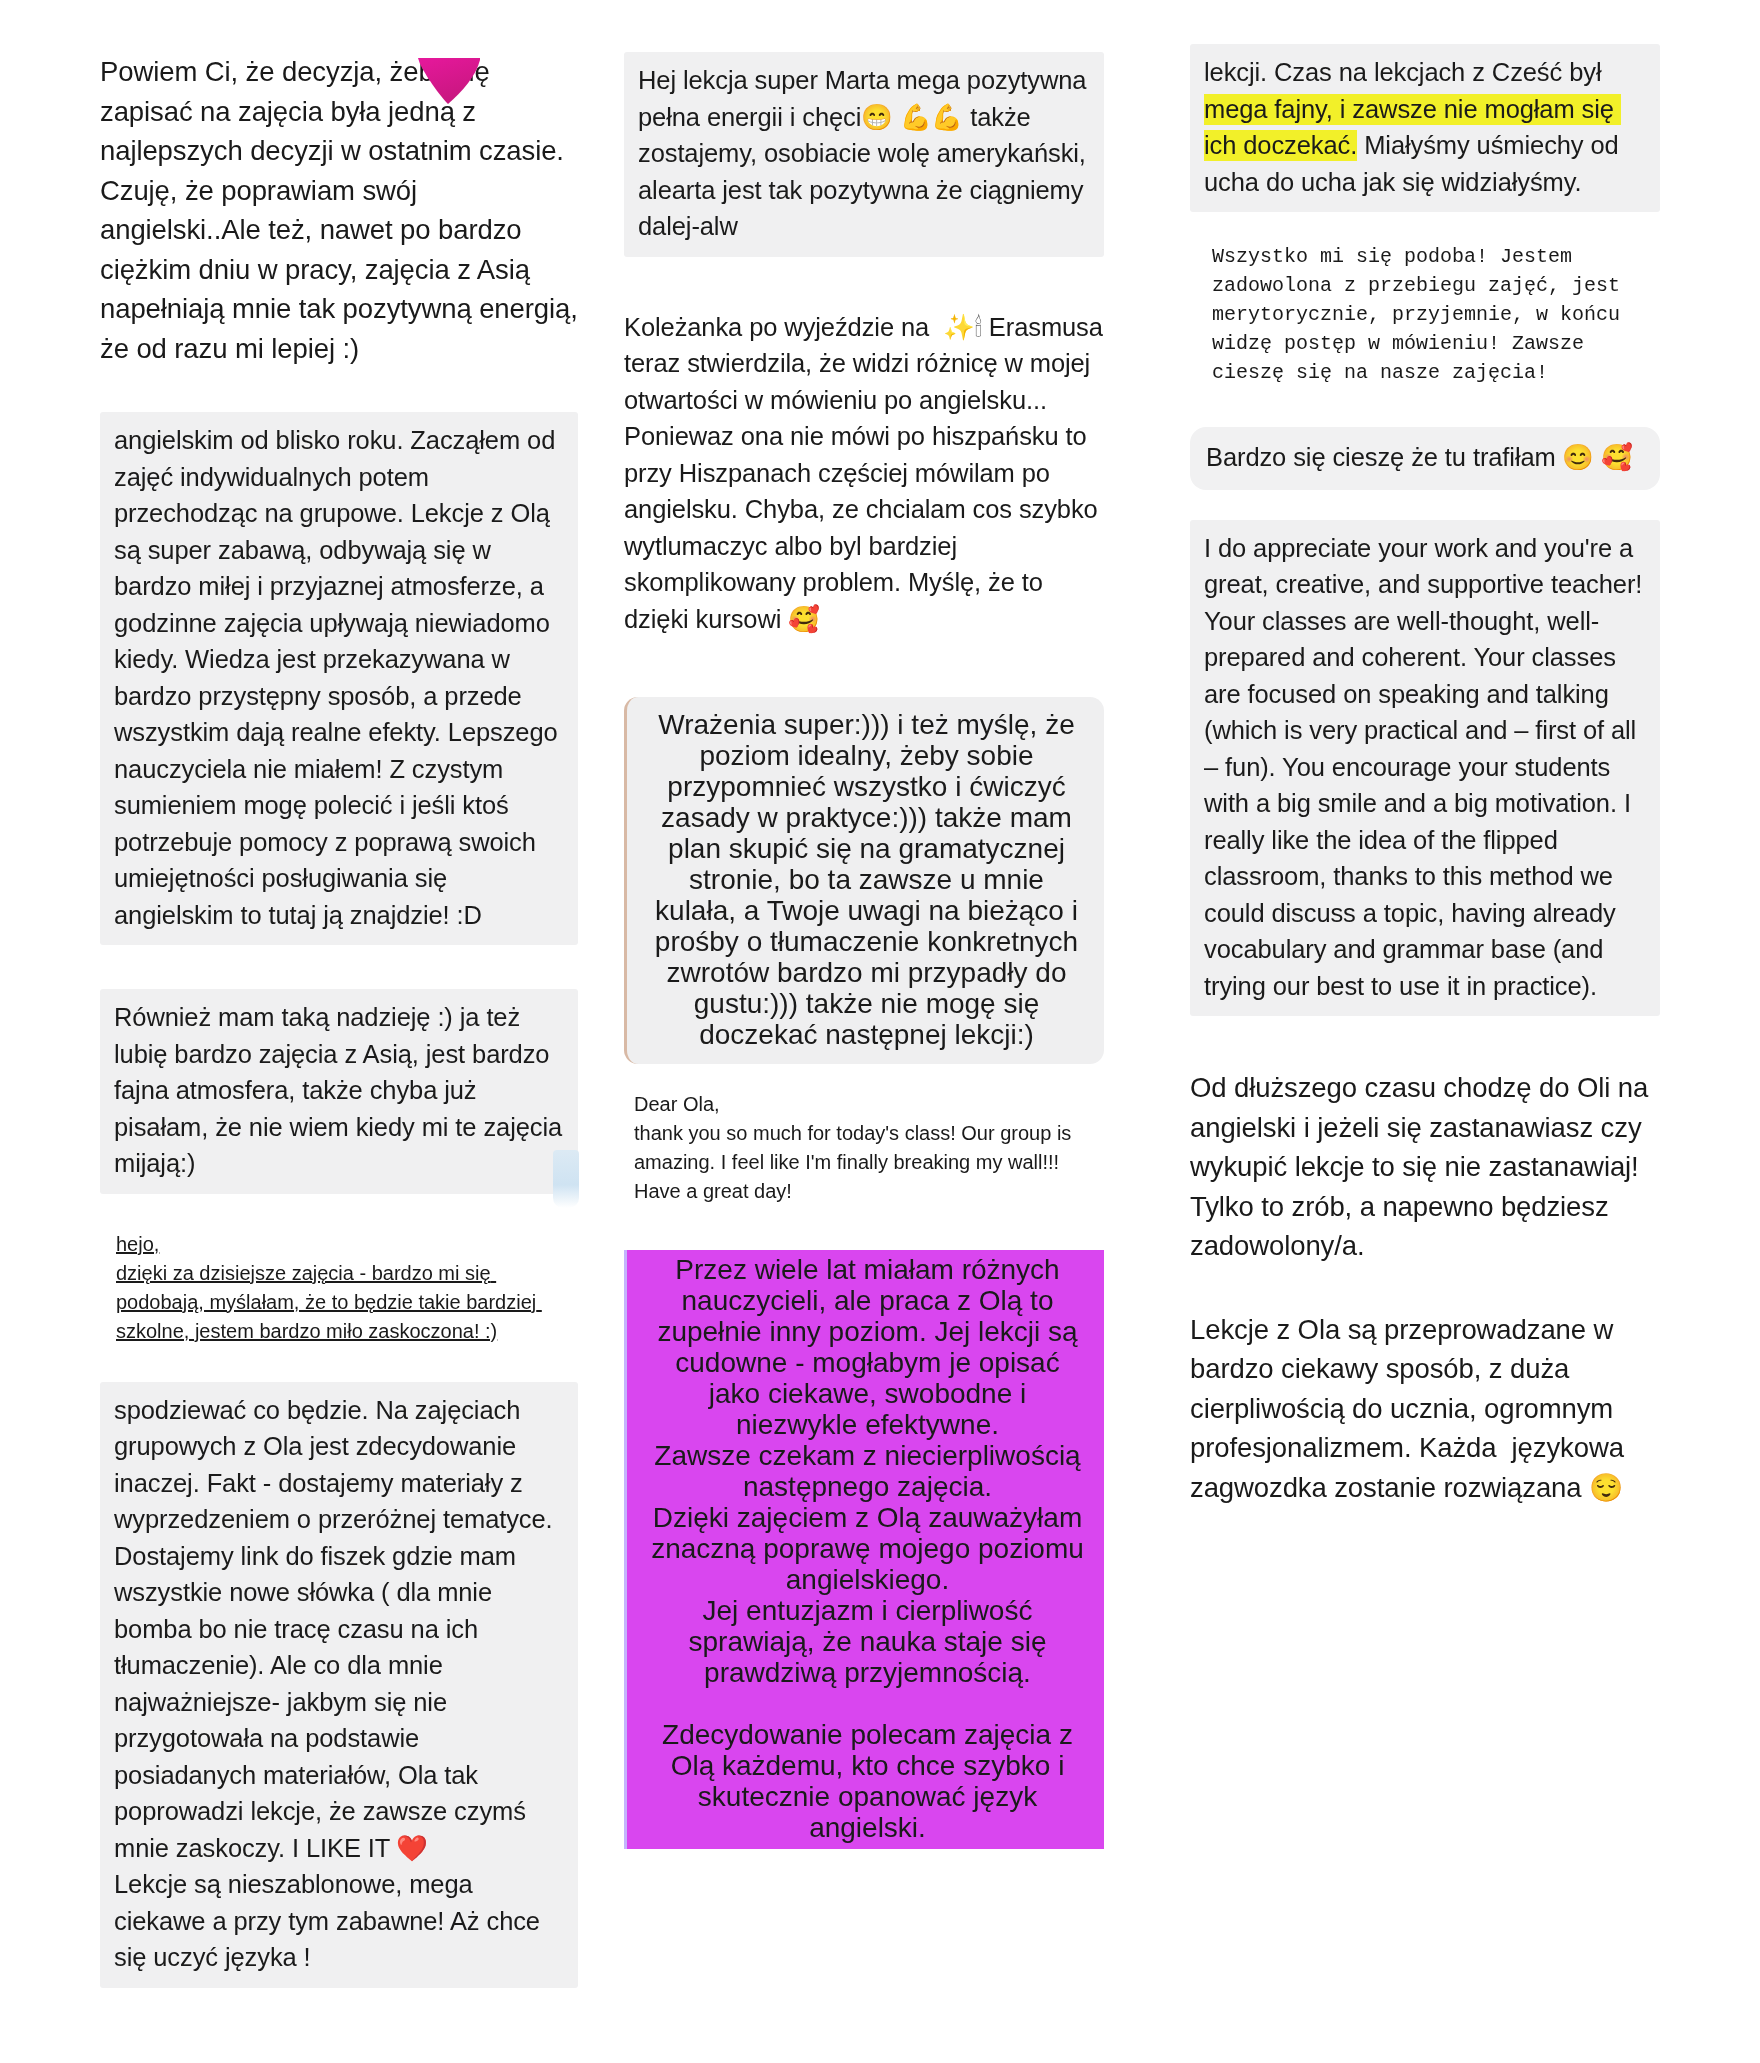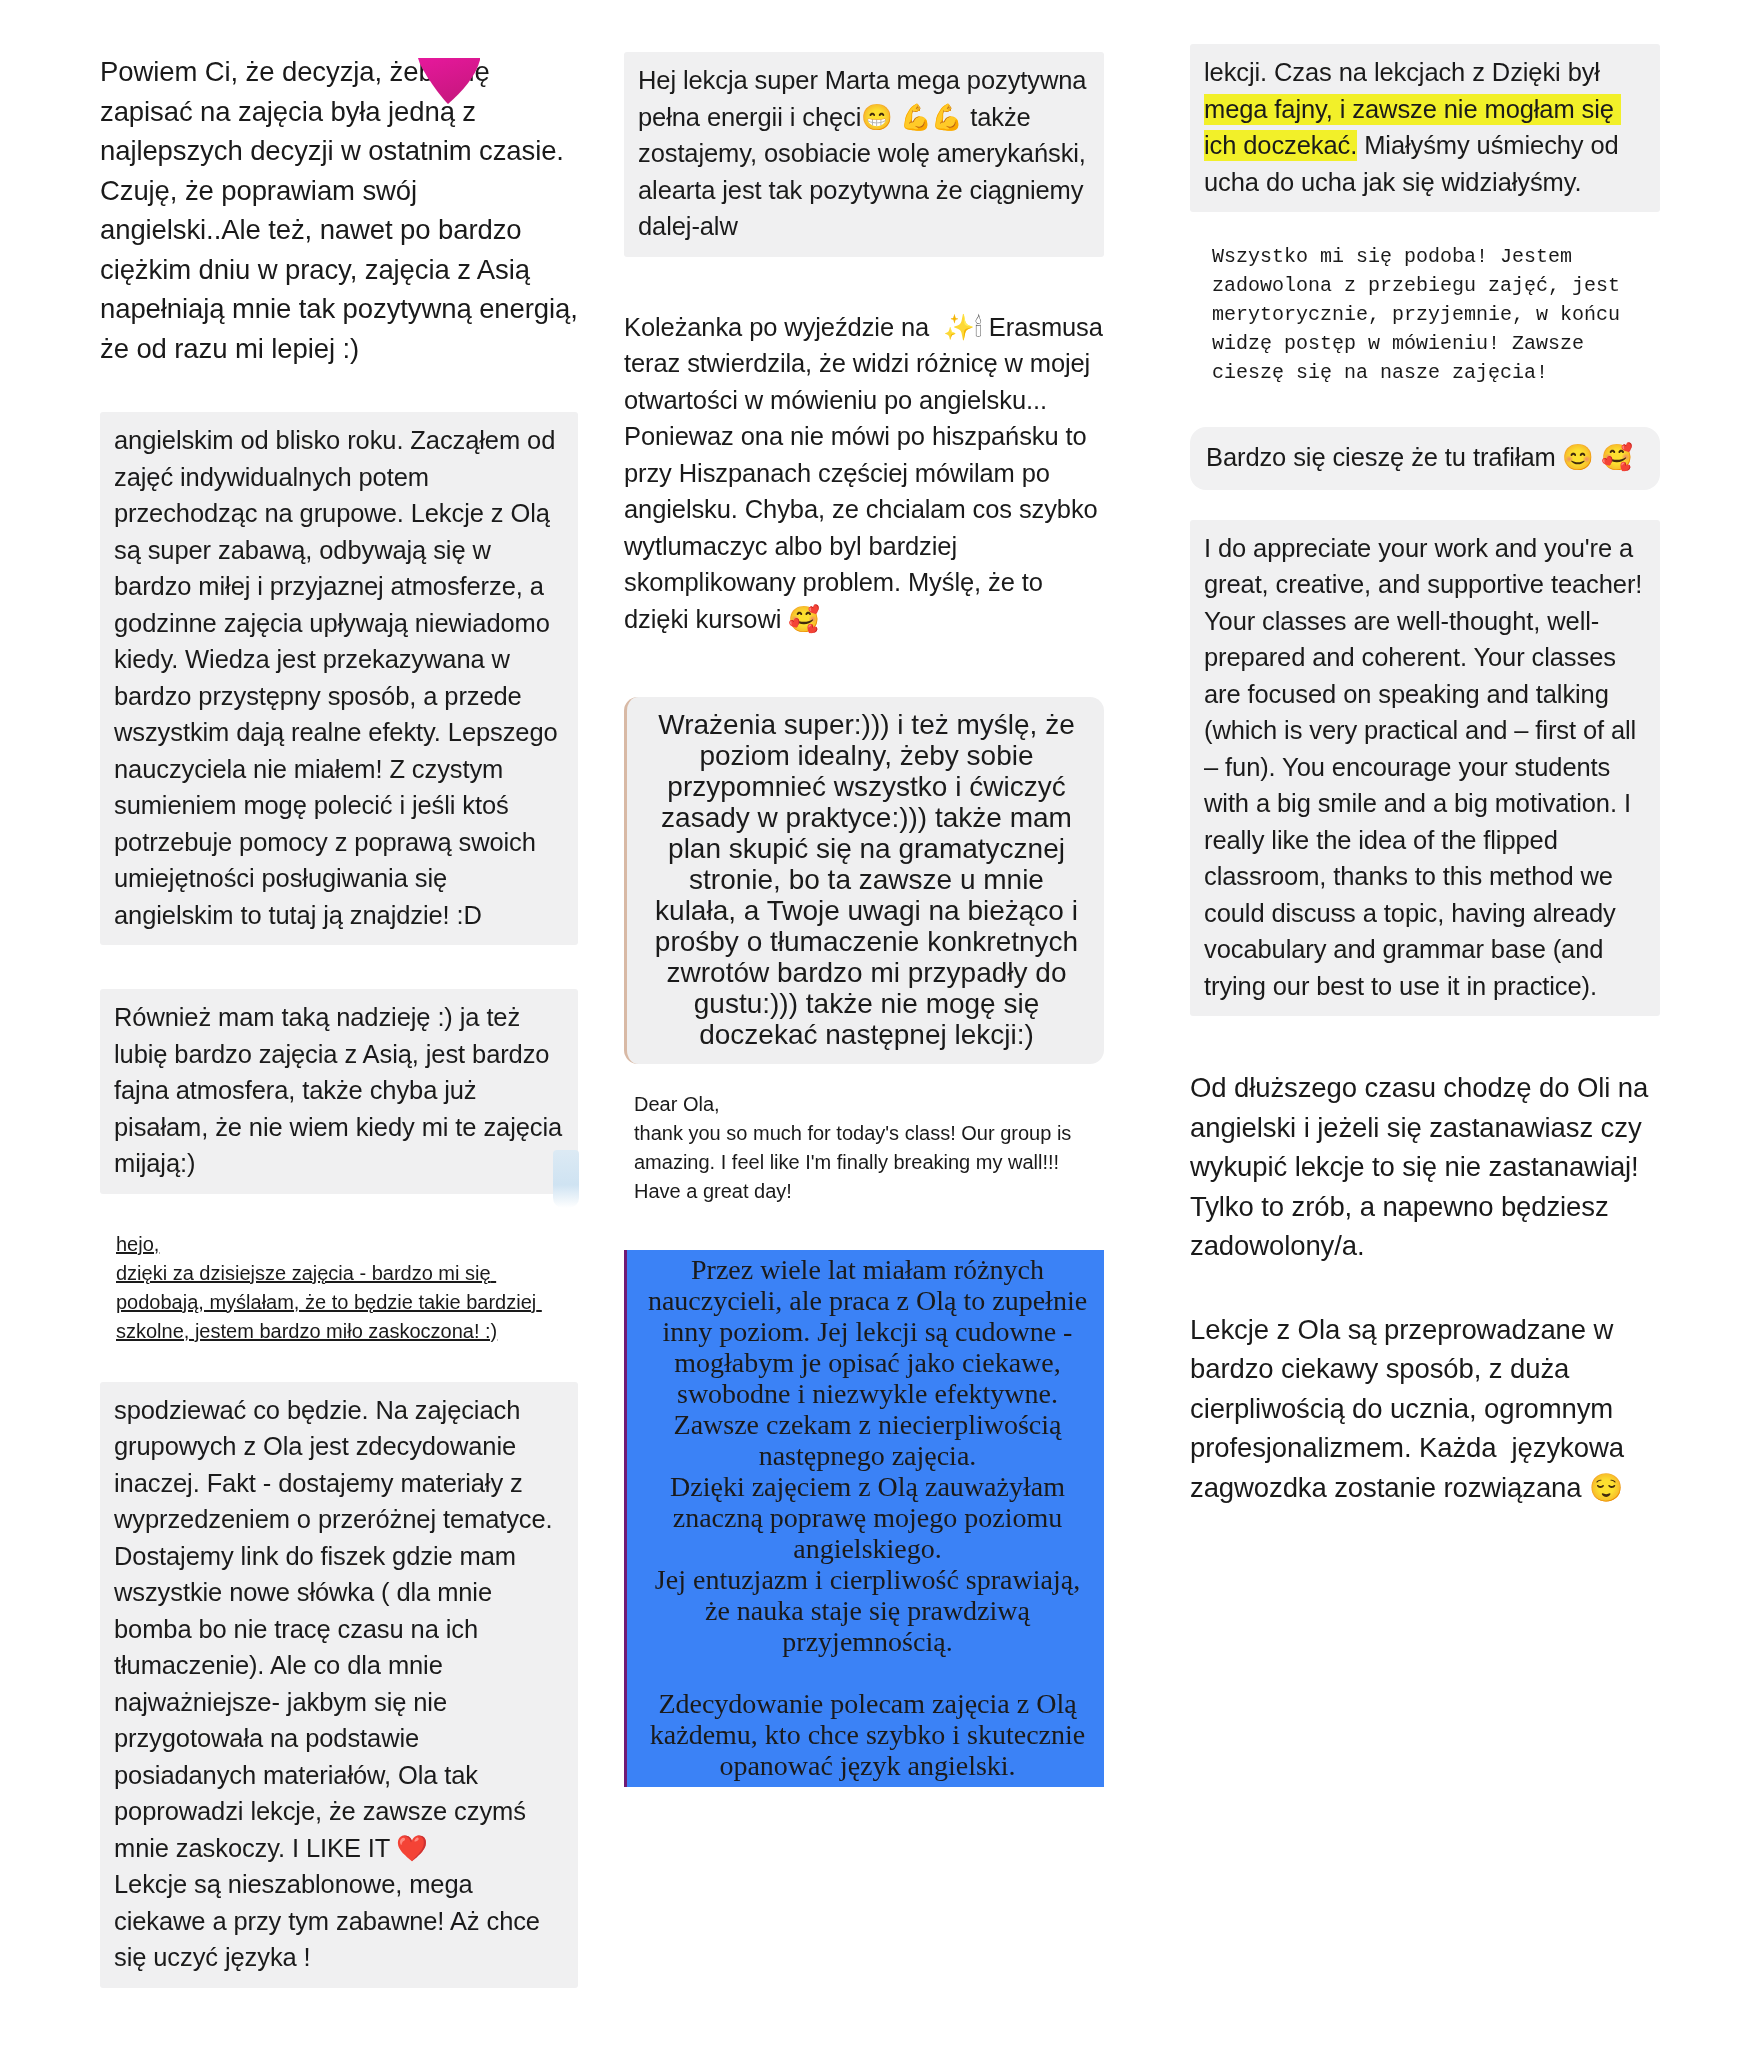--- a/index.html
+++ b/index.html
@@ -51,24 +51,23 @@
     padding: 12px 16px 14px 16px;
     border-radius: 16px;
   }
   .card.quoted {
     background: #efeff0;
     padding: 12px 16px 14px 18px;
     border-radius: 14px;
     border-left: 3px solid #d8b9a5;
   }
   .card.quoted-white {
-    background: #3b82f6;
+    background: #d946ef;
     padding: 4px 16px 6px 20px;
-    border-left: 3px solid #701a75;
-    font-family: Liberation Serif, serif;
+    border-left: 3px solid #c4b5fd;
   }
 
   
   .t-lg { font-size: 27.5px; line-height: 39.5px; letter-spacing: -0.1px; }
   .t-md { font-size: 25.5px; line-height: 36.5px; letter-spacing: -0.1px; }
   .t-sm { font-size: 28px; line-height: 31px; text-align: center; }
   .t-xs { font-size: 20px; line-height: 29px; }
   .spacer-14 { height: 14px; }
   .spacer-26 { height: 26px; }
   .spacer-30 { height: 30px; }
@@ -181,21 +180,21 @@
 Jej entuzjazm i cierpliwość sprawiają, że nauka staje się prawdziwą przyjemnością.
 
 Zdecydowanie polecam zajęcia z Olą każdemu, kto chce szybko i skutecznie opanować język angielski.</div>
 
   </div>
 
   <div class="col" id="col-3">
 
     <div class="spacer-44"></div>
 
-    <div class="card grey t-md" id="c3-highlight-card"><span>lekcji. Czas na lekcjach z Dzięki był </span><span class="hl">mega fajny, i zawsze nie mogłam się ich doczekać.</span><span> Miałyśmy uśmiechy od ucha do ucha jak się widziałyśmy.</span></div>
+    <div class="card grey t-md" id="c3-highlight-card"><span>lekcji. Czas na lekcjach z Cześć był </span><span class="hl">mega fajny, i zawsze nie mogłam się ich doczekać.</span><span> Miałyśmy uśmiechy od ucha do ucha jak się widziałyśmy.</span></div>
 
     <div class="spacer-30"></div>
 
     <div style="padding-left:22px;font-family:Liberation Mono, monospace;">
       <div class="card plain t-xs">Wszystko mi się podoba! Jestem zadowolona z przebiegu zajęć, jest merytorycznie, przyjemnie, w końcu widzę postęp w mówieniu! Zawsze cieszę się na nasze zajęcia!</div>
     </div>
 
     <div class="spacer-26"></div>
 
 

